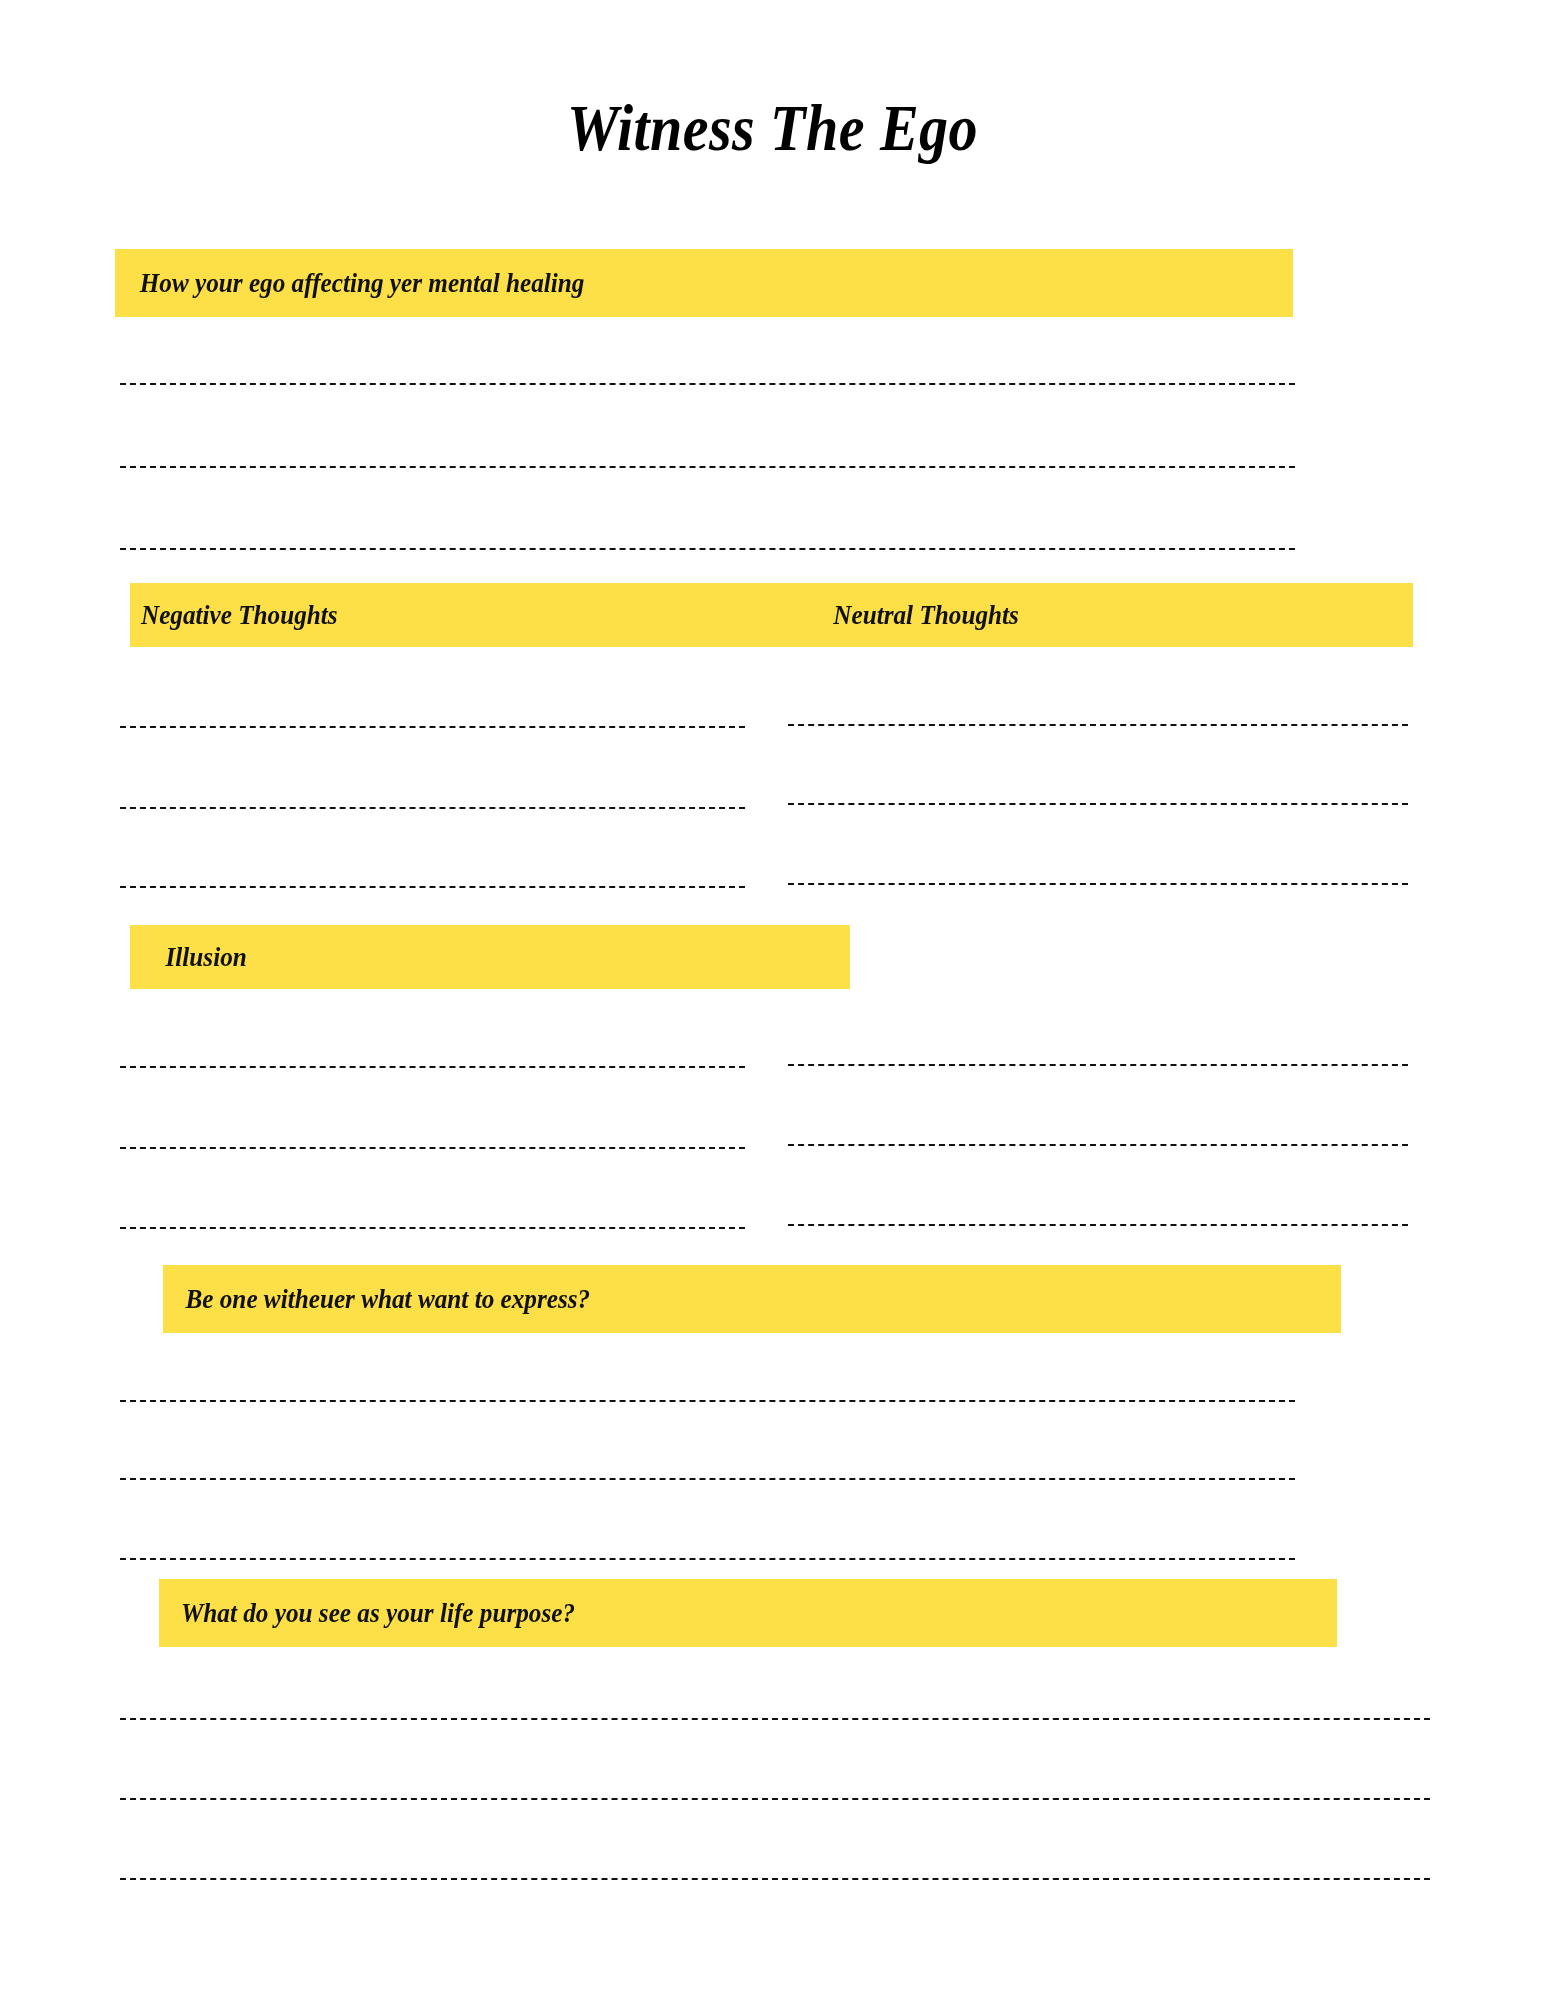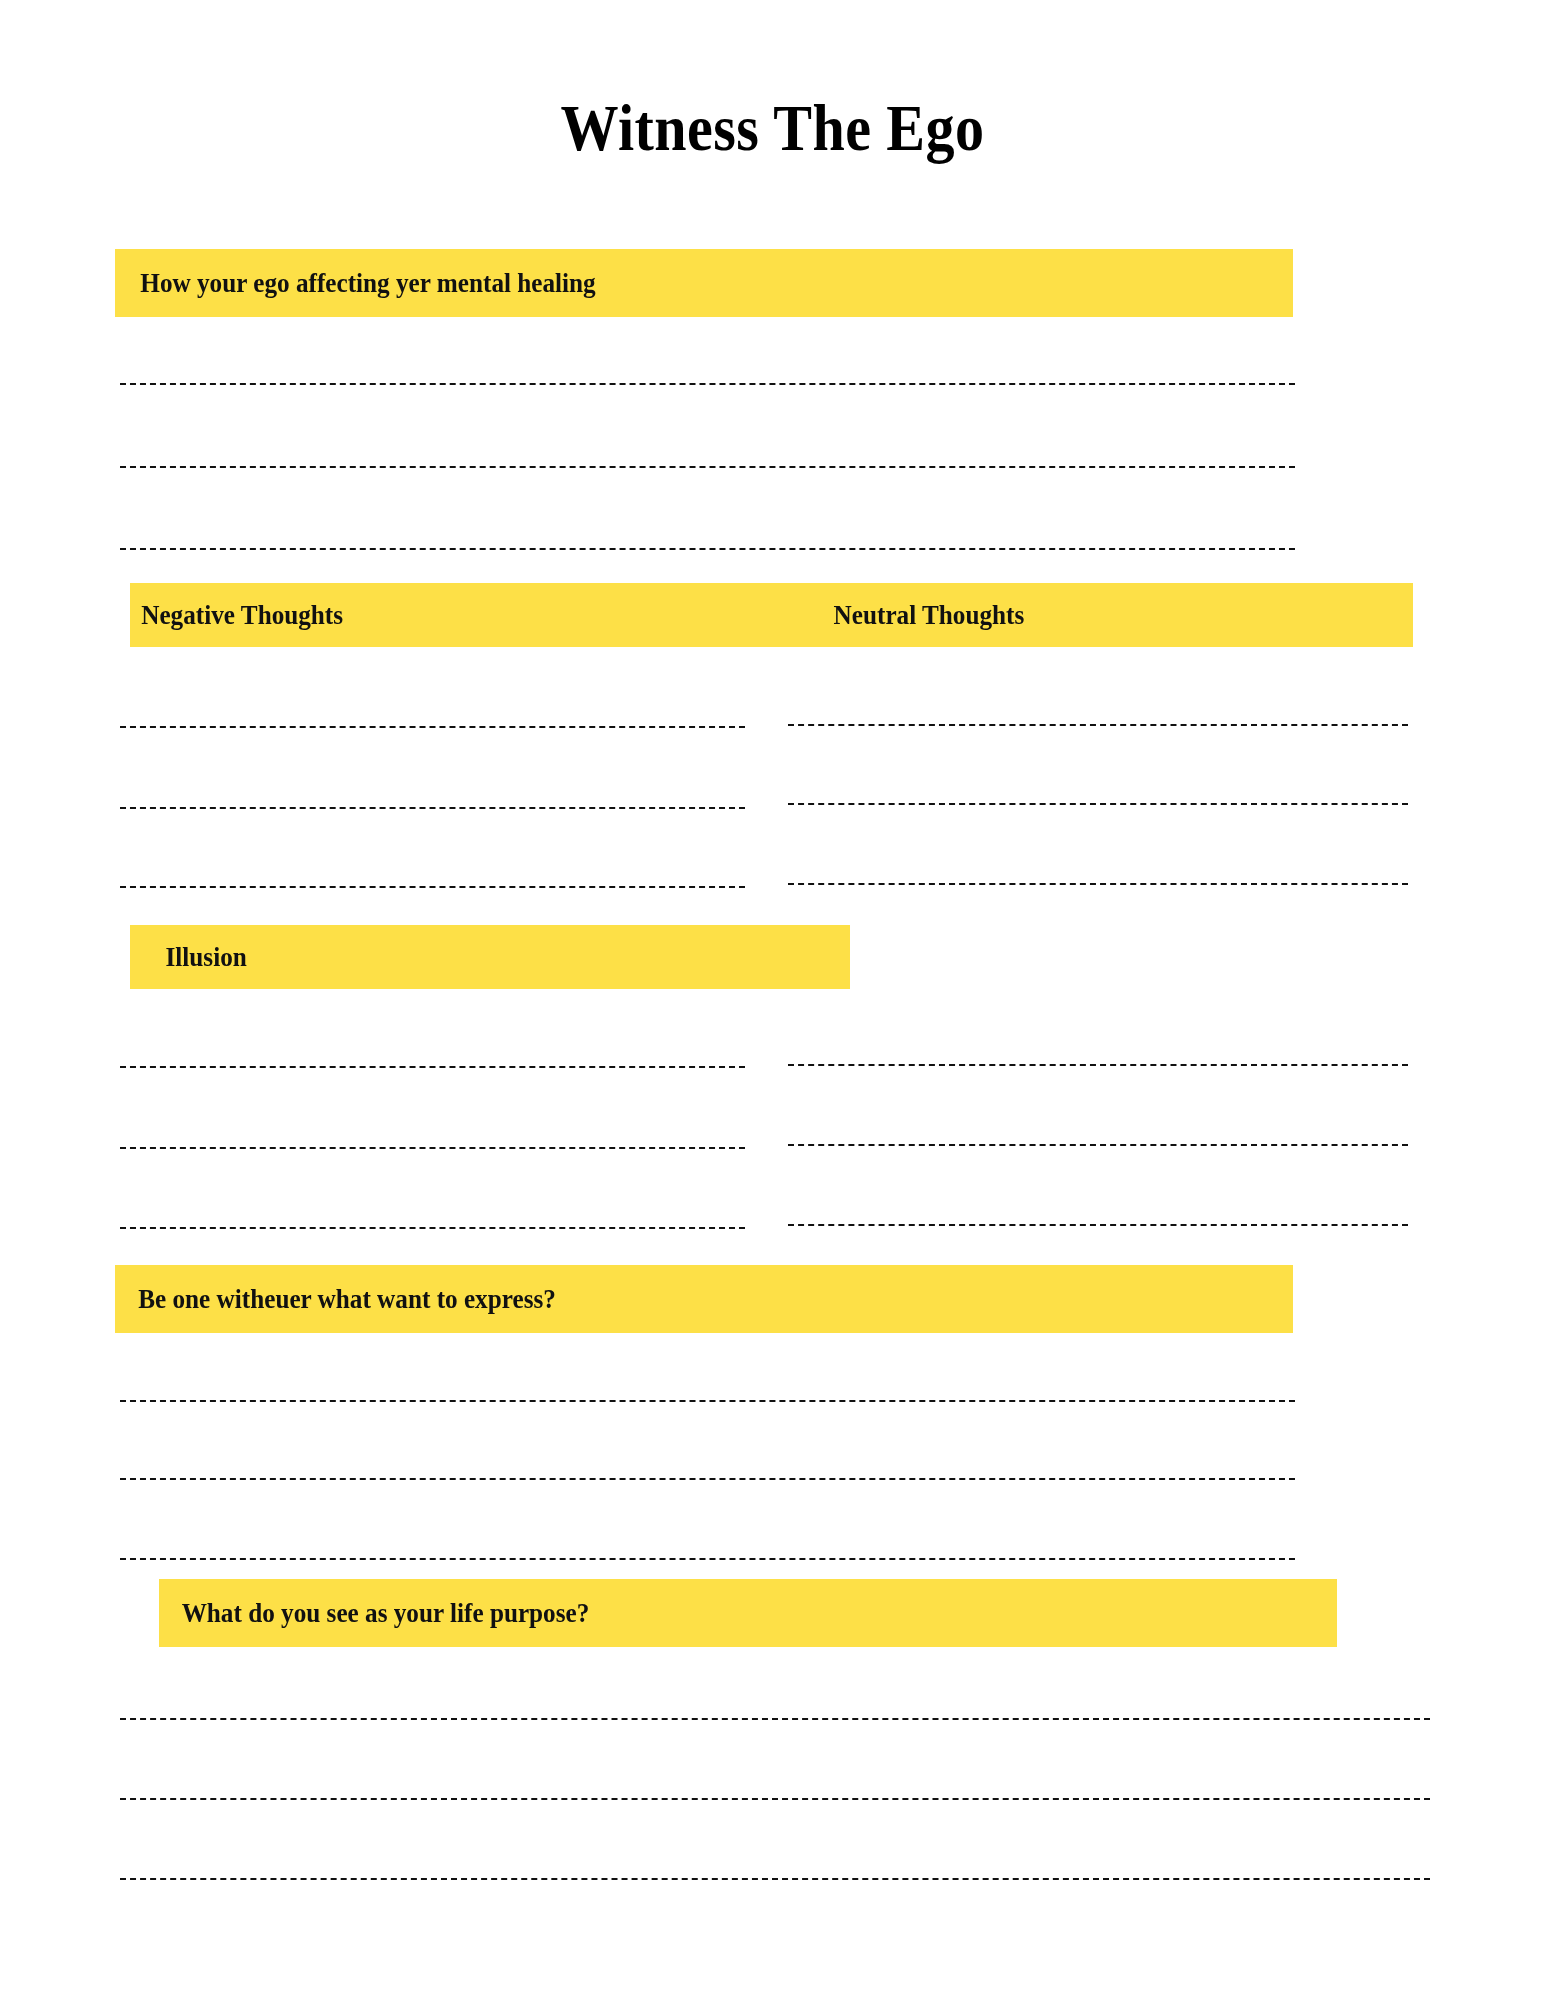--- a/index.html
+++ b/index.html
@@ -14,20 +14,21 @@
     -webkit-font-smoothing: antialiased;
   }
 
   .page {
     position: relative;
     width: 1545px;
     height: 2000px;
     background: #ffffff;
     box-sizing: border-box;
     overflow: hidden;
+    font-style: italic;
   }
 
   
   .worksheet-title {
     position: absolute;
     left: 0;
     top: 92px;
     width: 1545px;
     text-align: center;
     font-family: "Liberation Serif", "DejaVu Serif", serif;
@@ -134,21 +135,21 @@
   </div>
 
   <div class="rule col-left" style="top:1066px;"></div>
   <div class="rule col-left" style="top:1147px;"></div>
   <div class="rule col-left" style="top:1227px;"></div>
 
   <div class="rule col-right" style="top:1064px;"></div>
   <div class="rule col-right" style="top:1144px;"></div>
   <div class="rule col-right" style="top:1224px;"></div>
 
-  <div class="bar full" style="top:1265px;">
+  <div class="bar full" style="top:1265px;margin-left:48px;">
     <span class="bar-label">Be one witheuer what want to express?</span>
   </div>
   <div class="rule full" style="top:1400px;"></div>
   <div class="rule full" style="top:1478px;"></div>
   <div class="rule full" style="top:1558px;"></div>
 
   <div class="bar full" style="top:1579px;margin-left:44px;">
     <span class="bar-label">What do you see as your life purpose?</span>
   </div>
   <div class="rule wide" style="top:1718px;"></div>

